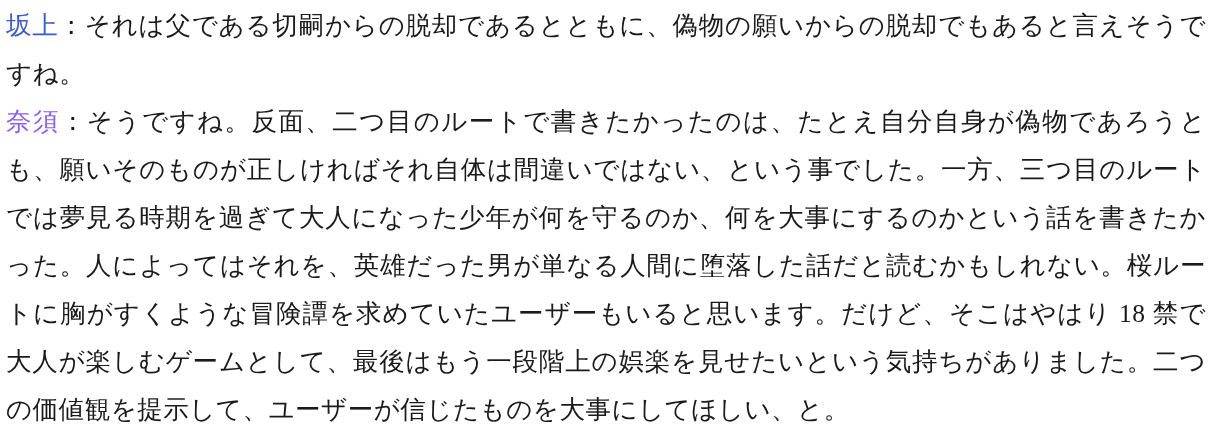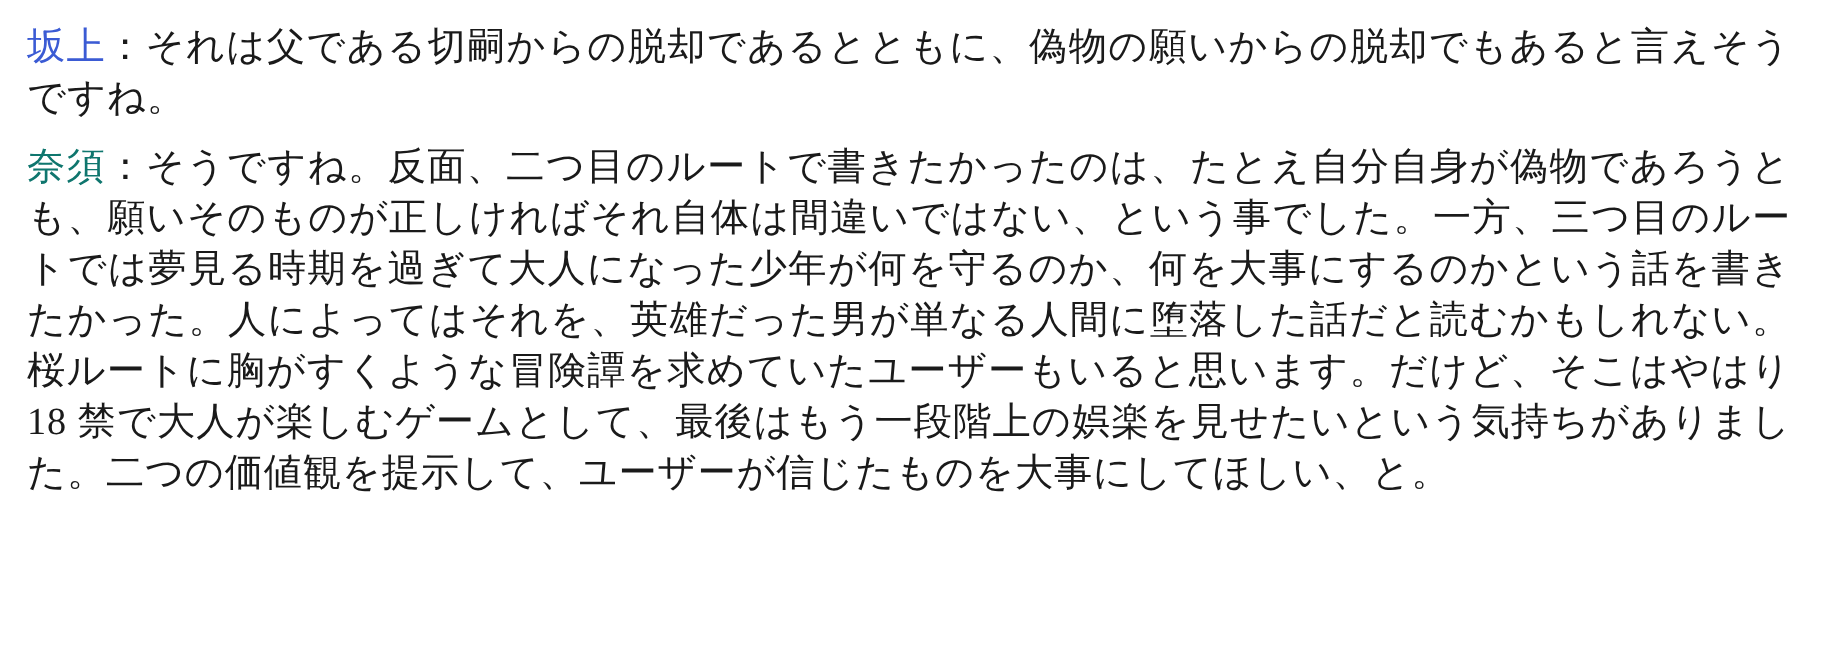--- a/index.html
+++ b/index.html
@@ -15,38 +15,38 @@
     overflow: hidden;
   }
   .page {
     width: 1214px;
     height: 435px;
     box-sizing: border-box;
     padding: 2px 8px 0 6px;
   }
   .para {
     font-size: 25.5px;
-    line-height: 34px;
+    line-height: 48px;
     text-align: justify;
     text-justify: inter-character;
     letter-spacing: 0.02em;
-    margin: 12px;
+    margin: 0;
     white-space: normal;
   }
   .para + .para {
     margin-top: 0;
   }
   .speaker {
     font-weight: normal;
   }
   .speaker-sakagami {
     color: #3b5bd4;
   }
   .speaker-nasu {
-    color: #0f766e;
+    color: #8b5cf6;
   }
   .colon {
     color: inherit;
   }
   .body-text {
     color: #1a1a1a;
   }
 </style>
 </head>
 <body>

